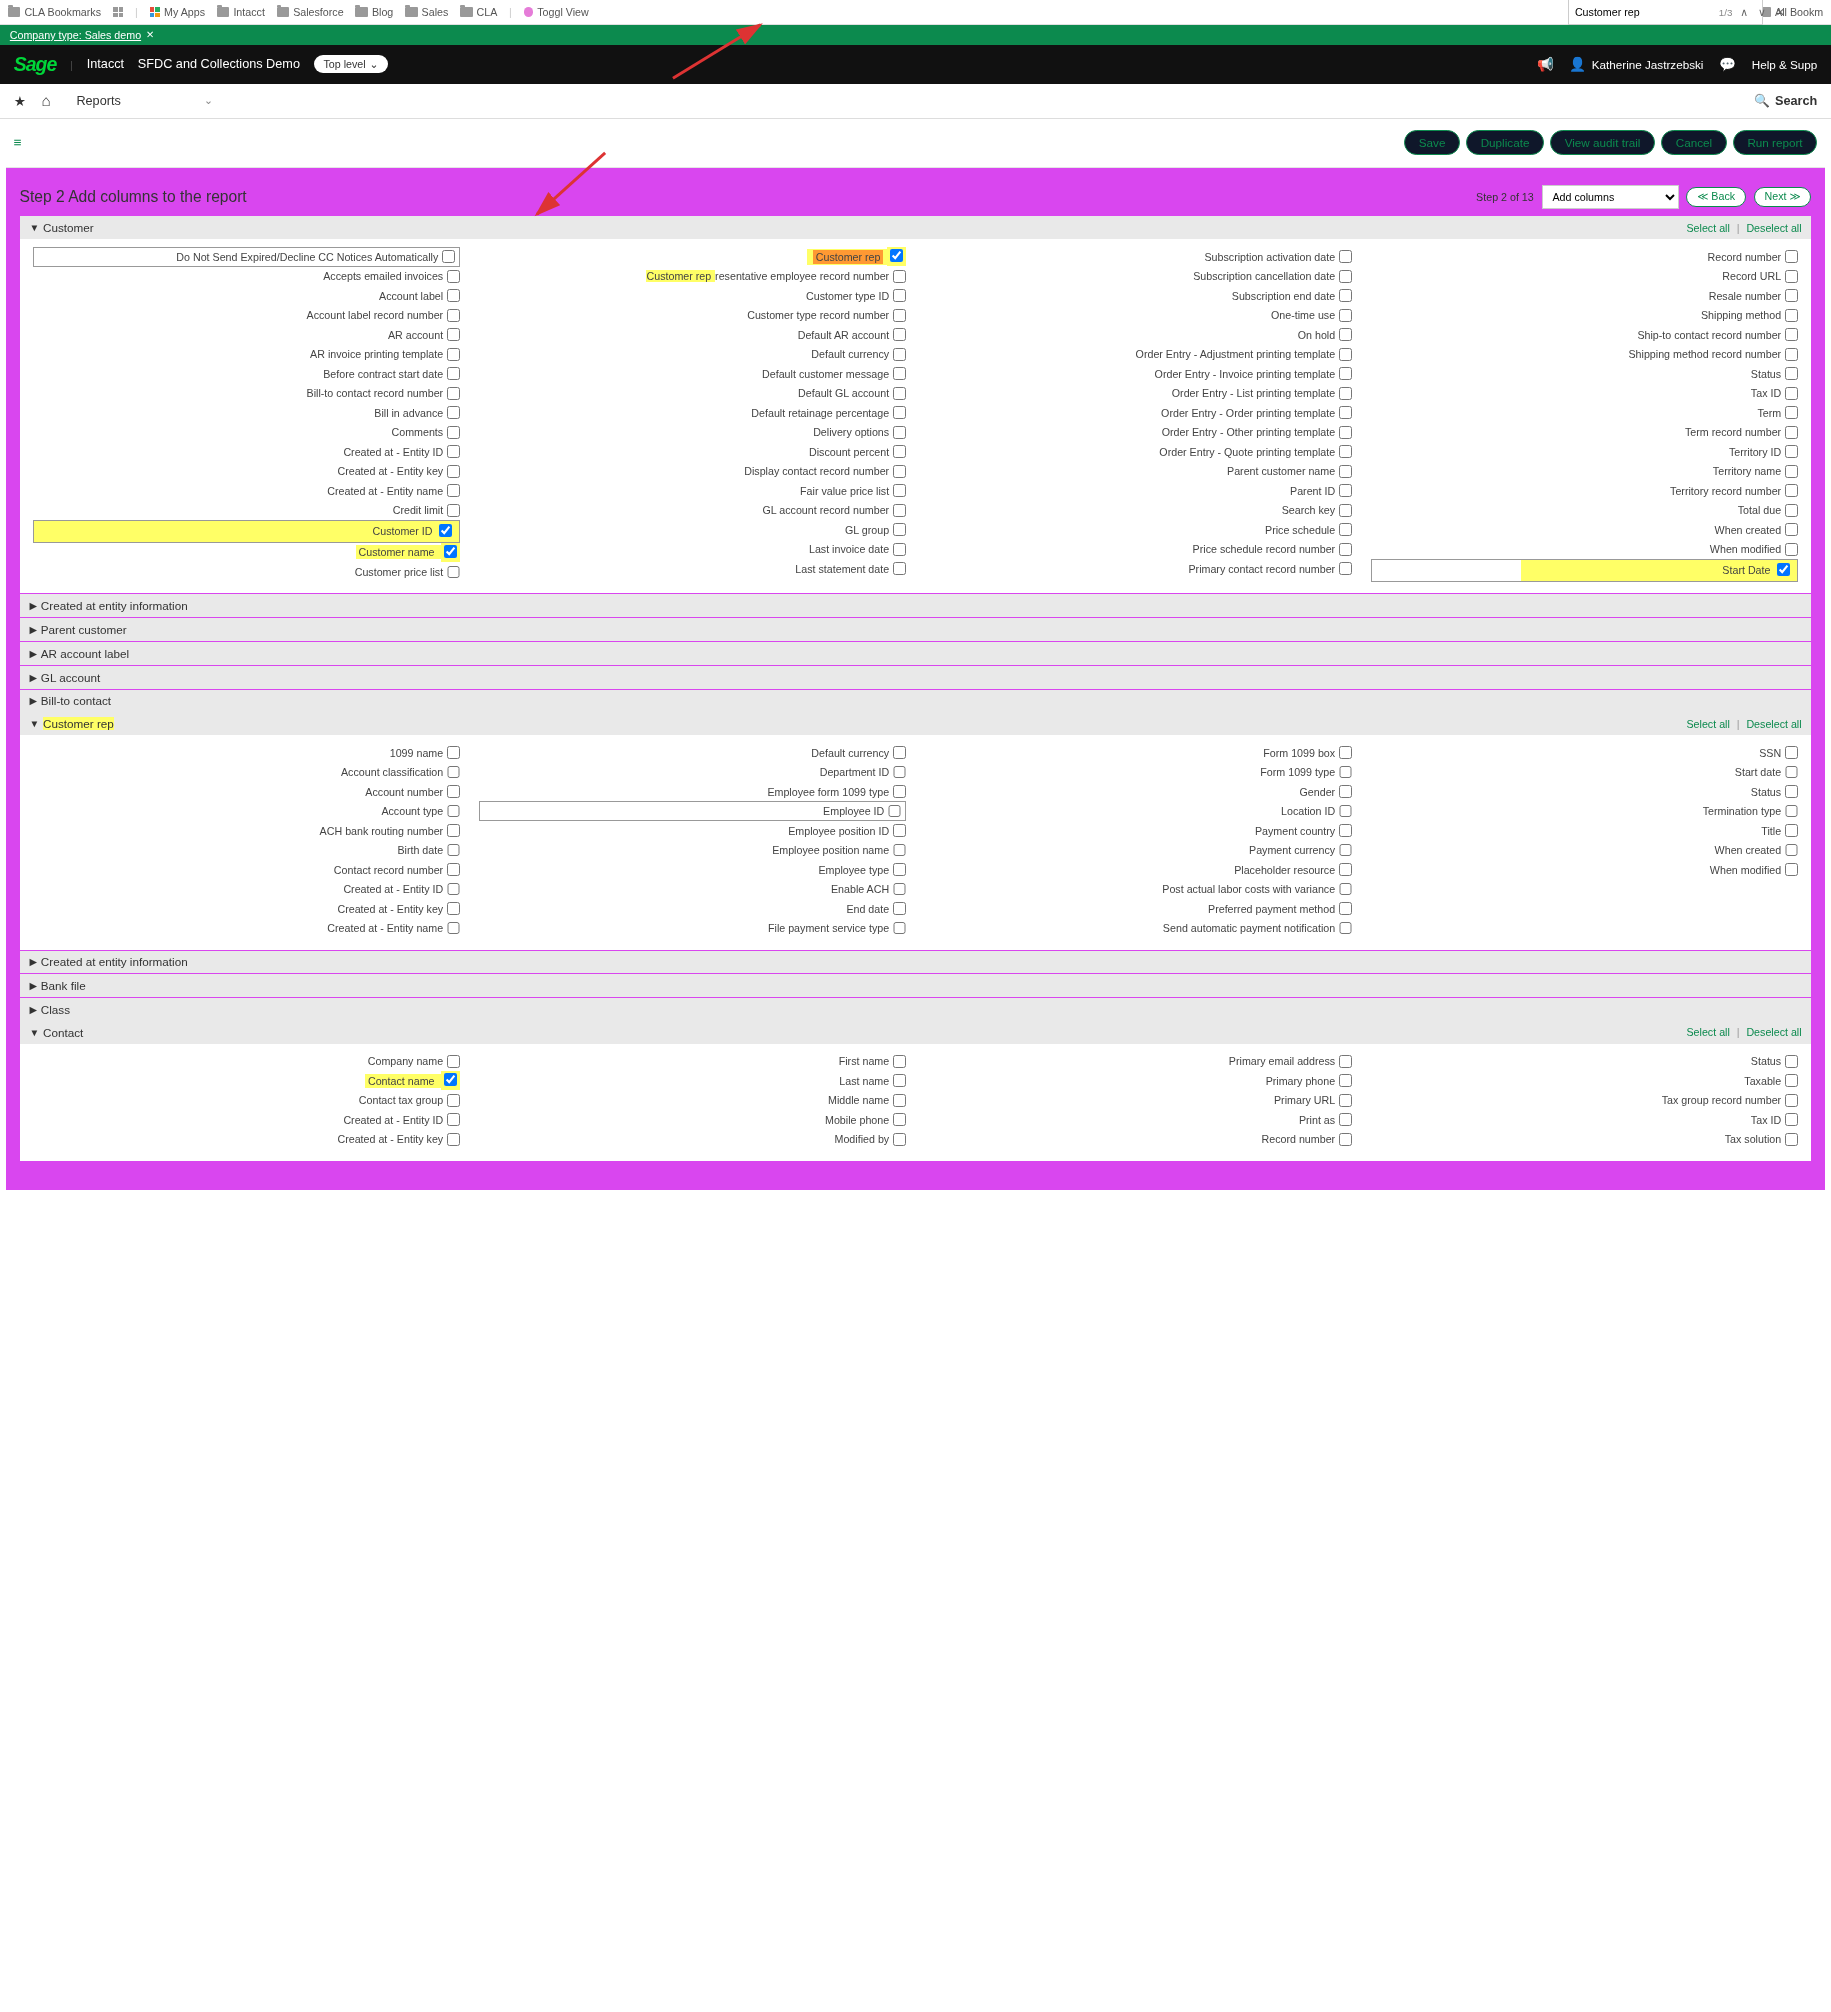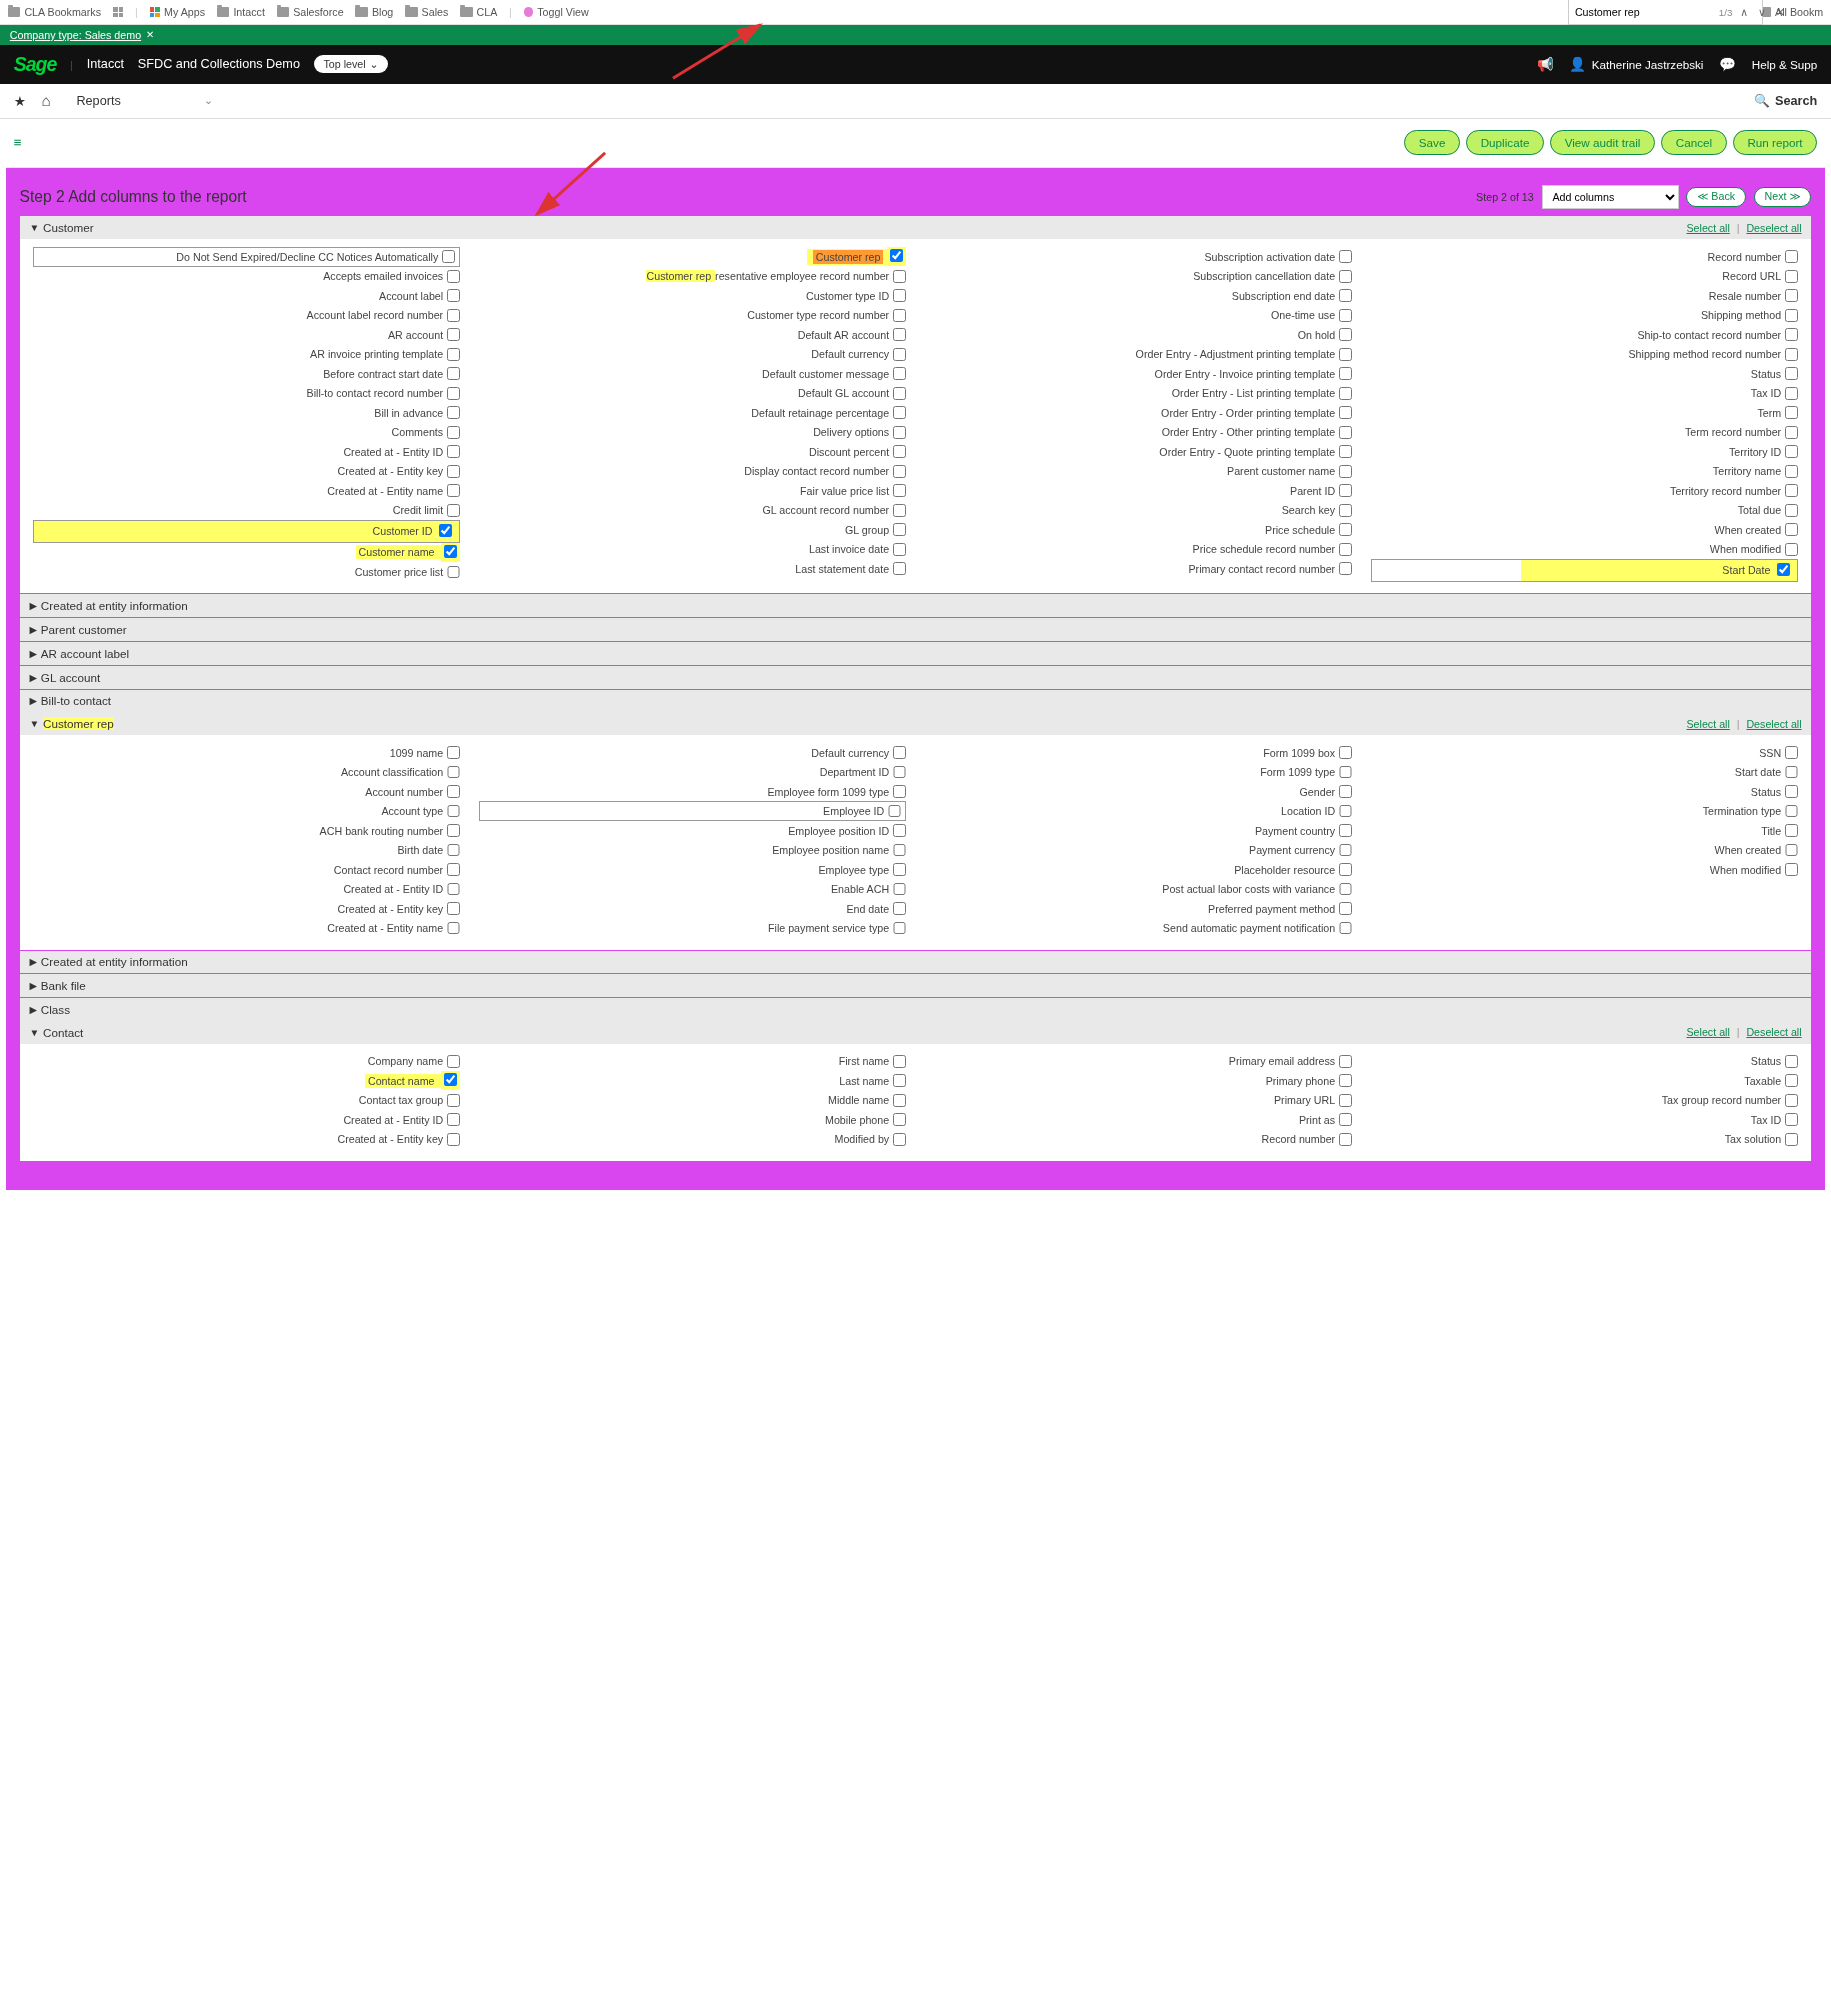--- a/index.html
+++ b/index.html
@@ -48,37 +48,37 @@
 .home-icon { font-size: 15.6px; cursor: pointer; }
 .reports-tab { font-size: 12.7px; cursor: pointer; padding: 0 98px 0 9.8px; position: relative; }
 .reports-tab::after { content: "⌄"; position: absolute; right: 5.9px; font-size: 10.7px; color: #888; }
 .search-link { margin-left: auto; display: flex; align-items: center; gap: 4.9px; font-size: 12.7px; cursor: pointer; font-weight: bold; }
 
 
 .title-bar { display: flex; align-items: center; padding: 11.7px 13.7px; gap: 9.8px; }
 .list-icon { color: #0c8a4e; font-size: 13.7px; cursor: pointer; }
 .page-title { font-size: 21.5px; color: #333; font-weight: normal; }
 .title-bar .actions { margin-left: auto; display: flex; gap: 5.9px; }
-.pill-btn { border: 1px solid #0c8a4e; color: #0c8a4e; background: #bef264; border-radius: 13.7px; padding: 4.9px 13.7px; font-size: 11.7px; cursor: pointer; }
+.pill-btn { border: 1px solid #0c8a4e; color: #0c8a4e; background: #0f172a; border-radius: 13.7px; padding: 4.9px 13.7px; font-size: 11.7px; cursor: pointer; }
 
 
 .content { background: #d946ef; padding: 9.8px 13.7px 29px; margin: 0 5.9px; border-top: 1px solid #e5e5e5; }
 .step-row { display: flex; align-items: center; padding: 7.8px 0; }
 .step-title { font-size: 15.6px; }
 .step-row .right { margin-left: auto; display: flex; align-items: center; gap: 7.8px; font-size: 10.7px; }
 .step-select { width: 137px; height: 23.4px; border: 1px solid #ccc; padding: 0 5.9px; font-size: 10.7px; background: #fff; }
 .nav-pill { border: 1px solid #0c8a4e; color: #0c8a4e; background: #fff; border-radius: 11.7px; padding: 2.9px 9.8px; font-size: 10.7px; cursor: pointer; }
 
 
 .section-header { background: #e9e9e9; padding: 4.9px 9.8px; display: flex; align-items: center; font-size: 11.7px; cursor: pointer; }
 .section-header .caret { font-size: 9.8px; margin-right: 3.9px; }
 .section-header .name { }
 .section-header .name.hl { background: #ffff66; }
 .section-header .links { margin-left: auto; font-size: 10.7px; }
-.section-header .links a { color: #0c8a4e; text-decoration: underline; cursor: pointer; text-align: center; }
+.section-header .links a { color: #0c8a4e; cursor: pointer; text-align: center; }
 .section-header .links .sep { color: #999; margin: 0 3.9px; }
 
 
 .field-grid { display: grid; grid-template-columns: 1fr 1fr 1fr 1fr; gap: 0 19.5px; padding: 7.8px 13.7px 11.7px; background: #fff; }
 .field-col { display: flex; flex-direction: column; }
 .field-item { display: flex; align-items: center; justify-content: flex-end; height: 19.5px; font-size: 10.7px; color: #444; position: relative; }
 .field-item .label { text-align: right; padding-right: 3.9px; white-space: nowrap; }
 .field-item .label.hl-orange { background: #ff9933; padding: 1px 2.9px; }
 .field-item .label.hl-yellow { background: #ffff66; }
 .field-item input[type="checkbox"] { width: 12.7px; height: 12.7px; margin: 0; cursor: pointer; }

